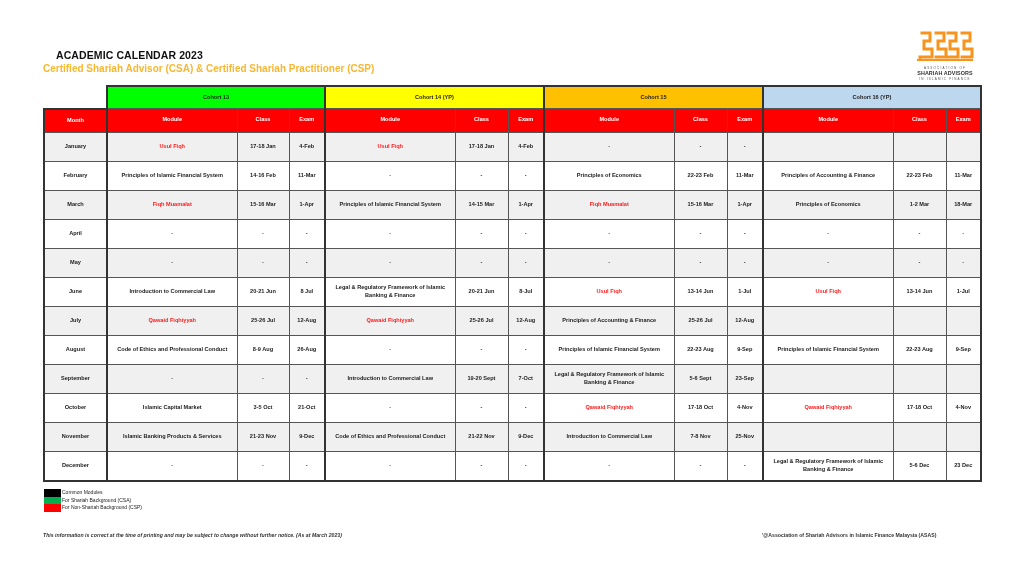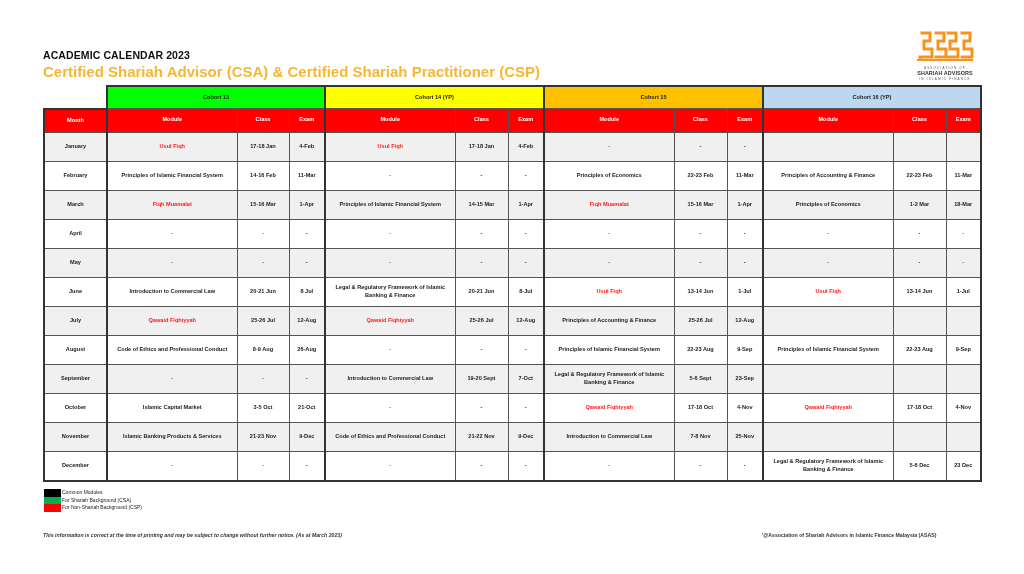--- a/index.html
+++ b/index.html
@@ -1,24 +1,24 @@
 <!DOCTYPE html>
 <html><head>
 <meta charset="utf-8">
 <style>
   html, body { margin:0; padding:0; }
   body {
     width:1024px; height:574px; background:#ffffff; position:relative; overflow:hidden;
     font-family:"Liberation Sans", "DejaVu Sans", sans-serif; color:#222;
   }
   .title {
-    position:absolute; left:43px; top:49px; font-size:10.5px; font-weight:bold; color:#111; letter-spacing:0.1px;
+    position:absolute; left:56px; top:49px; font-size:10.5px; font-weight:bold; color:#111; letter-spacing:0.1px;
   }
   .subtitle {
-    position:absolute; left:43px; top:63px; font-size:15px; font-weight:bold; color:#f7b731;
+    position:absolute; left:43px; top:63px; font-size:10px; font-weight:bold; color:#f7b731;
   }
   .logo {
     position:absolute; left:910px; top:30px; width:70px; height:54px;
   }
   .logo .mark { position:absolute; left:6px; top:0; width:58px; height:34px; }
   .logo .lt1 { position:absolute; left:0; top:36px; width:70px; text-align:center; font-size:3px; letter-spacing:1.2px; color:#555; }
   .logo .lt2 { position:absolute; left:0; top:40px; width:70px; text-align:center; font-size:5.4px; font-weight:bold; color:#333; letter-spacing:0.1px; }
   .logo .lt3 { position:absolute; left:0; top:47px; width:70px; text-align:center; font-size:3px; letter-spacing:1.2px; color:#555; }
 
   table.cal {

